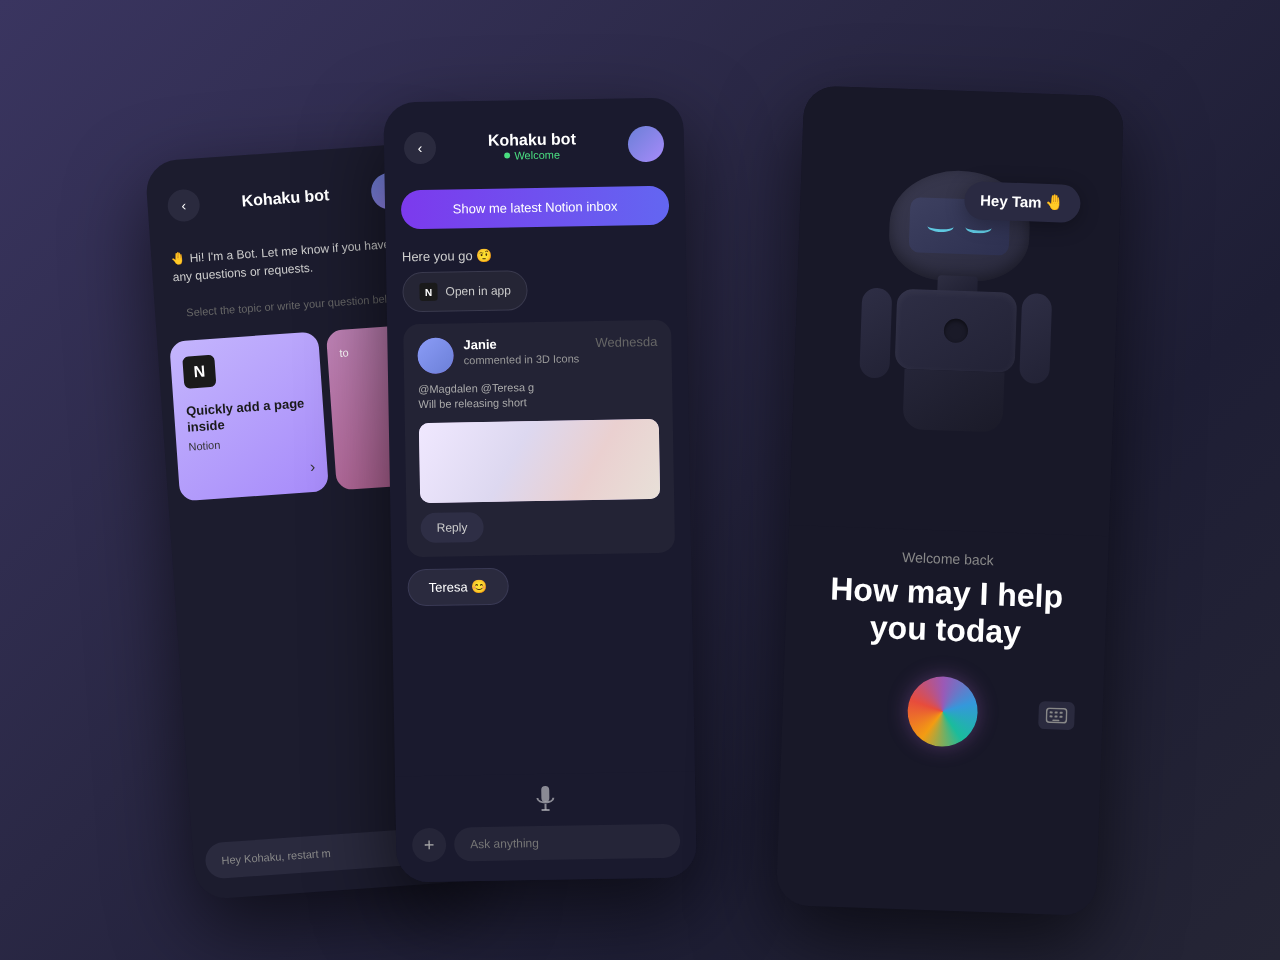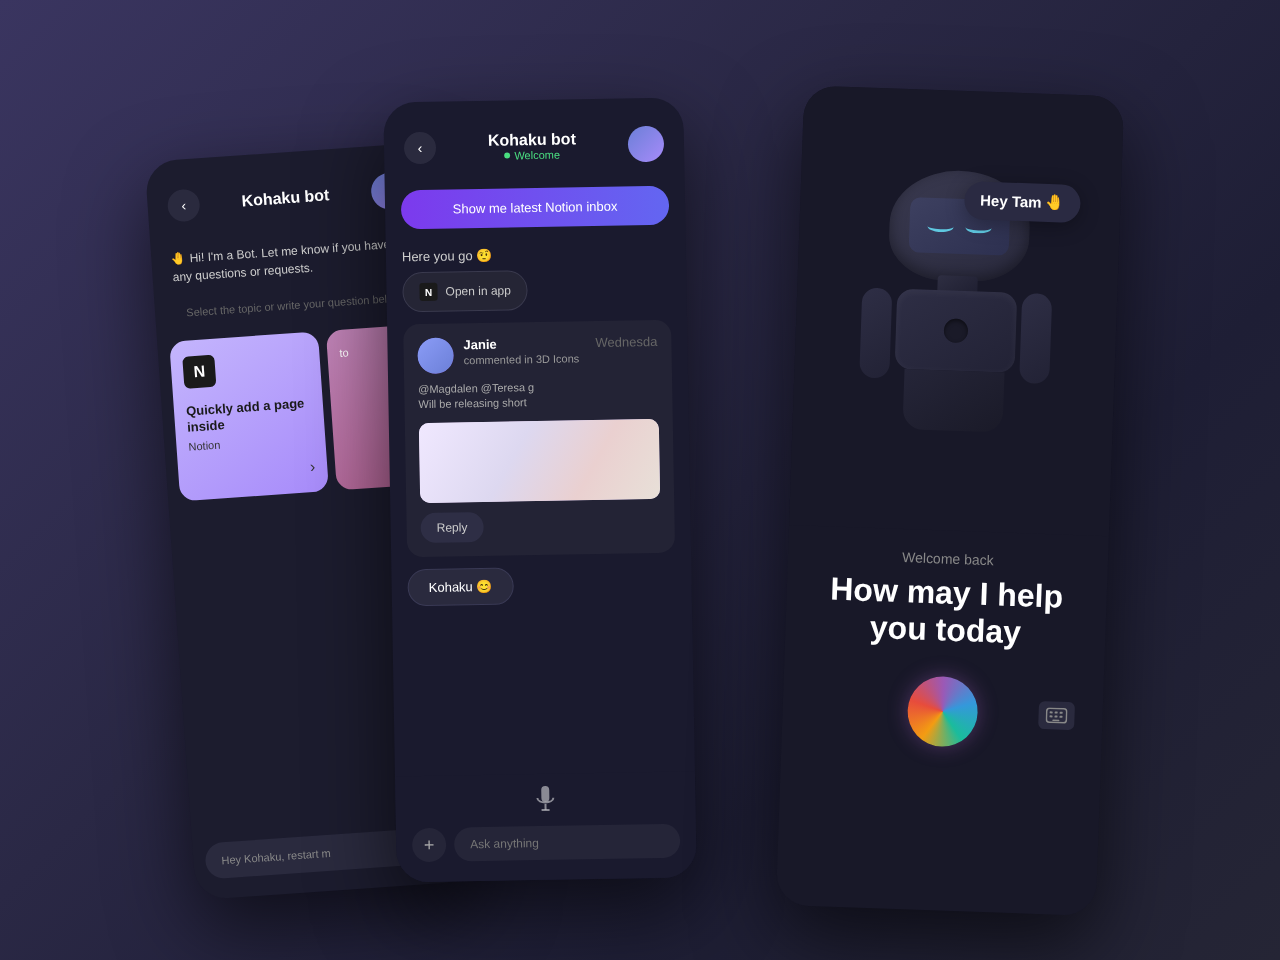--- a/index.html
+++ b/index.html
@@ -676,21 +676,21 @@
         <div>@Magdalen @Teresa g</div>
         <div>Will be releasing short</div>
       </div>
       <div class="notif-image">
         <div class="notif-image-inner"></div>
       </div>
       <button class="reply-btn">Reply</button>
     </div>
 
     <div class="great-btn">
-      <span>Kohaku 😊</span>
+      <span>Teresa 😊</span>
     </div>
 
     <div class="bottom-area">
       <div class="mic-icon-container">
         <svg width="24" height="28" viewBox="0 0 24 28" fill="none" class="mic-svg">
           <rect x="8" y="0" width="8" height="16" rx="4" fill="#fff" opacity="0.7"></rect>
           <path d="M4 12 C4 18 20 18 20 12" stroke="#fff" stroke-width="2" fill="none" opacity="0.7"></path>
           <line x1="12" y1="18" x2="12" y2="24" stroke="#fff" stroke-width="2" opacity="0.7"></line>
           <line x1="8" y1="24" x2="16" y2="24" stroke="#fff" stroke-width="2" opacity="0.7"></line>
         </svg>

